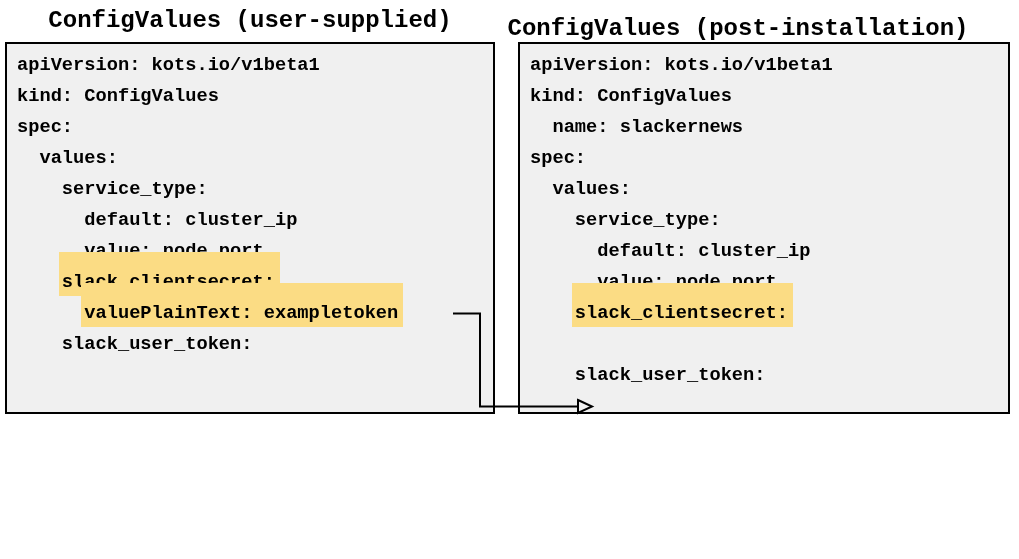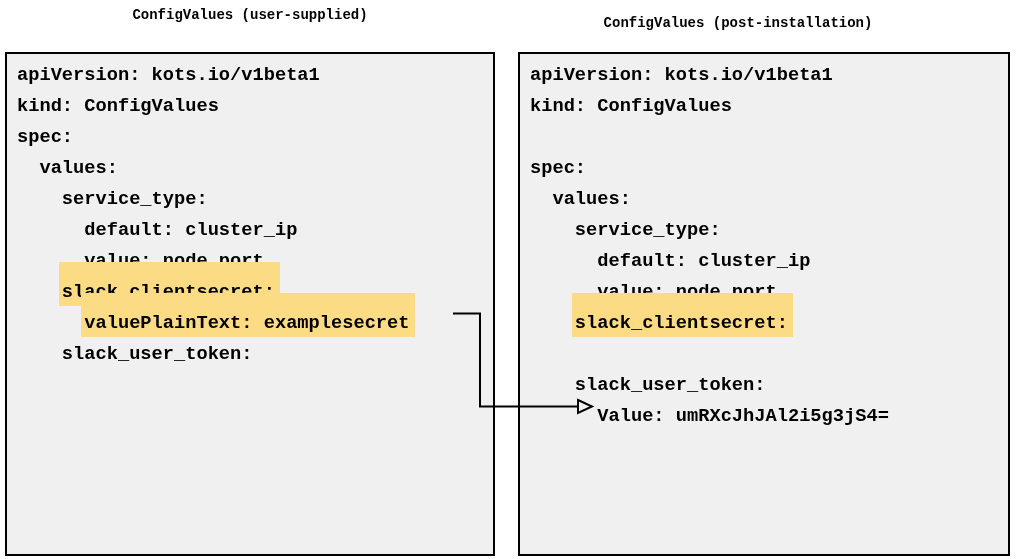--- a/index.html
+++ b/index.html
@@ -13,33 +13,33 @@
   }
   .canvas {
     position: relative;
     width: 1019px;
     height: 559px;
     background: #ffffff;
   }
   .panel-title {
     position: absolute;
     top: 7px;
-    font-size: 14px;
+    font-size: 24px;
     font-weight: bold;
     color: var(--text, #000);
     text-align: center;
     white-space: pre;
     letter-spacing: 0;
   }
   .panel-title.left  { left: 5px;   width: 490px; }
   .panel-title.right { left: 492px; width: 492px; margin-top: 8px; }
   .panel {
     position: absolute;
-    top: 52px;
-    height: 504px;
+    top: 42px;
+    height: 372px;
     box-sizing: border-box;
     background: var(--panel-bg, #f0f0f0);
     border: 2px solid var(--panel-border, #000);
     padding: 6px 0 0 10px;
     overflow: hidden;
   }
   .panel.left  { left: 5px;   width: 490px; }
   .panel.right { left: 518px; width: 492px; }
   .code-line {
     height: 31px;
@@ -75,39 +75,39 @@
   <div class="panel left">
     <div class="code-block">
         <div class="code-line"><span></span><span>apiVersion: kots.io/v1beta1</span></div>
         <div class="code-line"><span></span><span>kind: ConfigValues</span></div>
         <div class="code-line"><span></span><span>spec:</span></div>
         <div class="code-line"><span>  </span><span>values:</span></div>
         <div class="code-line"><span>    </span><span>service_type:</span></div>
         <div class="code-line"><span>      </span><span>default: cluster_ip</span></div>
         <div class="code-line"><span>      </span><span>value: node_port</span></div>
         <div class="code-line"><span>    </span><span class="hl">slack_clientsecret:</span></div>
-        <div class="code-line"><span>      </span><span class="hl">valuePlainText: examplesecret</span></div>
+        <div class="code-line"><span>      </span><span class="hl">valuePlainText: exampletoken</span></div>
         <div class="code-line"><span>    </span><span>slack_user_token:</span></div>
       </div>
   </div>
 
   <div class="panel right">
     <div class="code-block">
         <div class="code-line"><span></span><span>apiVersion: kots.io/v1beta1</span></div>
         <div class="code-line"><span></span><span>kind: ConfigValues</span></div>
-        <div class="code-line"><span>  </span></div>
+        <div class="code-line"><span>  </span><span>name: slackernews</span></div>
         <div class="code-line"><span></span><span>spec:</span></div>
         <div class="code-line"><span>  </span><span>values:</span></div>
         <div class="code-line"><span>    </span><span>service_type:</span></div>
         <div class="code-line"><span>      </span><span>default: cluster_ip</span></div>
         <div class="code-line"><span>      </span><span>value: node_port</span></div>
         <div class="code-line"><span>    </span><span class="hl">slack_clientsecret:</span></div>
         <div class="code-line"><span>      </span></div>
         <div class="code-line"><span>    </span><span>slack_user_token:</span></div>
-        <div class="code-line"><span>      </span><span>Value: umRXcJhJAl2i5g3jS4=</span></div>
+        <div class="code-line"><span>      </span></div>
       </div>
   </div>
 
   <svg class="connector" viewBox="0 0 1019 559" xmlns="http://www.w3.org/2000/svg">
     <path d="M 453 313.5 L 480 313.5 L 480 406.5 L 578 406.5" fill="none" stroke="#000000" stroke-width="2"></path>
     <polygon points="578,400 592,406.5 578,413" fill="none" stroke="#000000" stroke-width="2" stroke-linejoin="miter"></polygon>
   </svg>
 
 </div>
 

